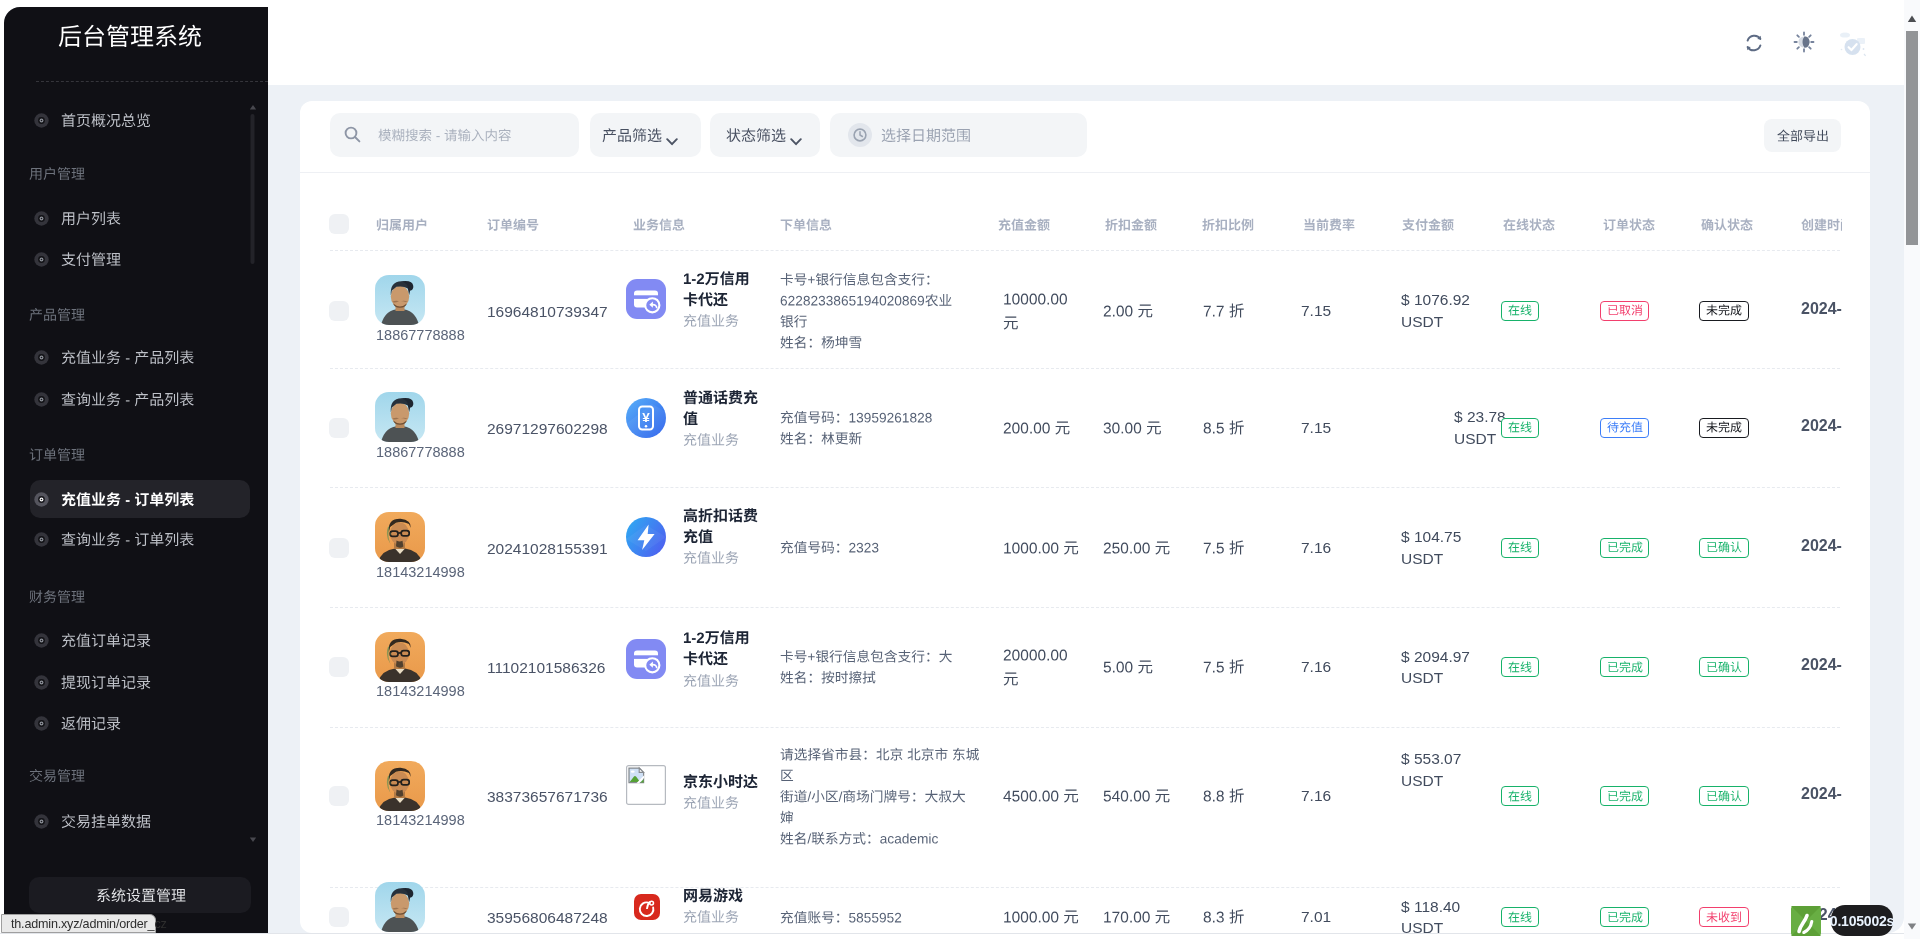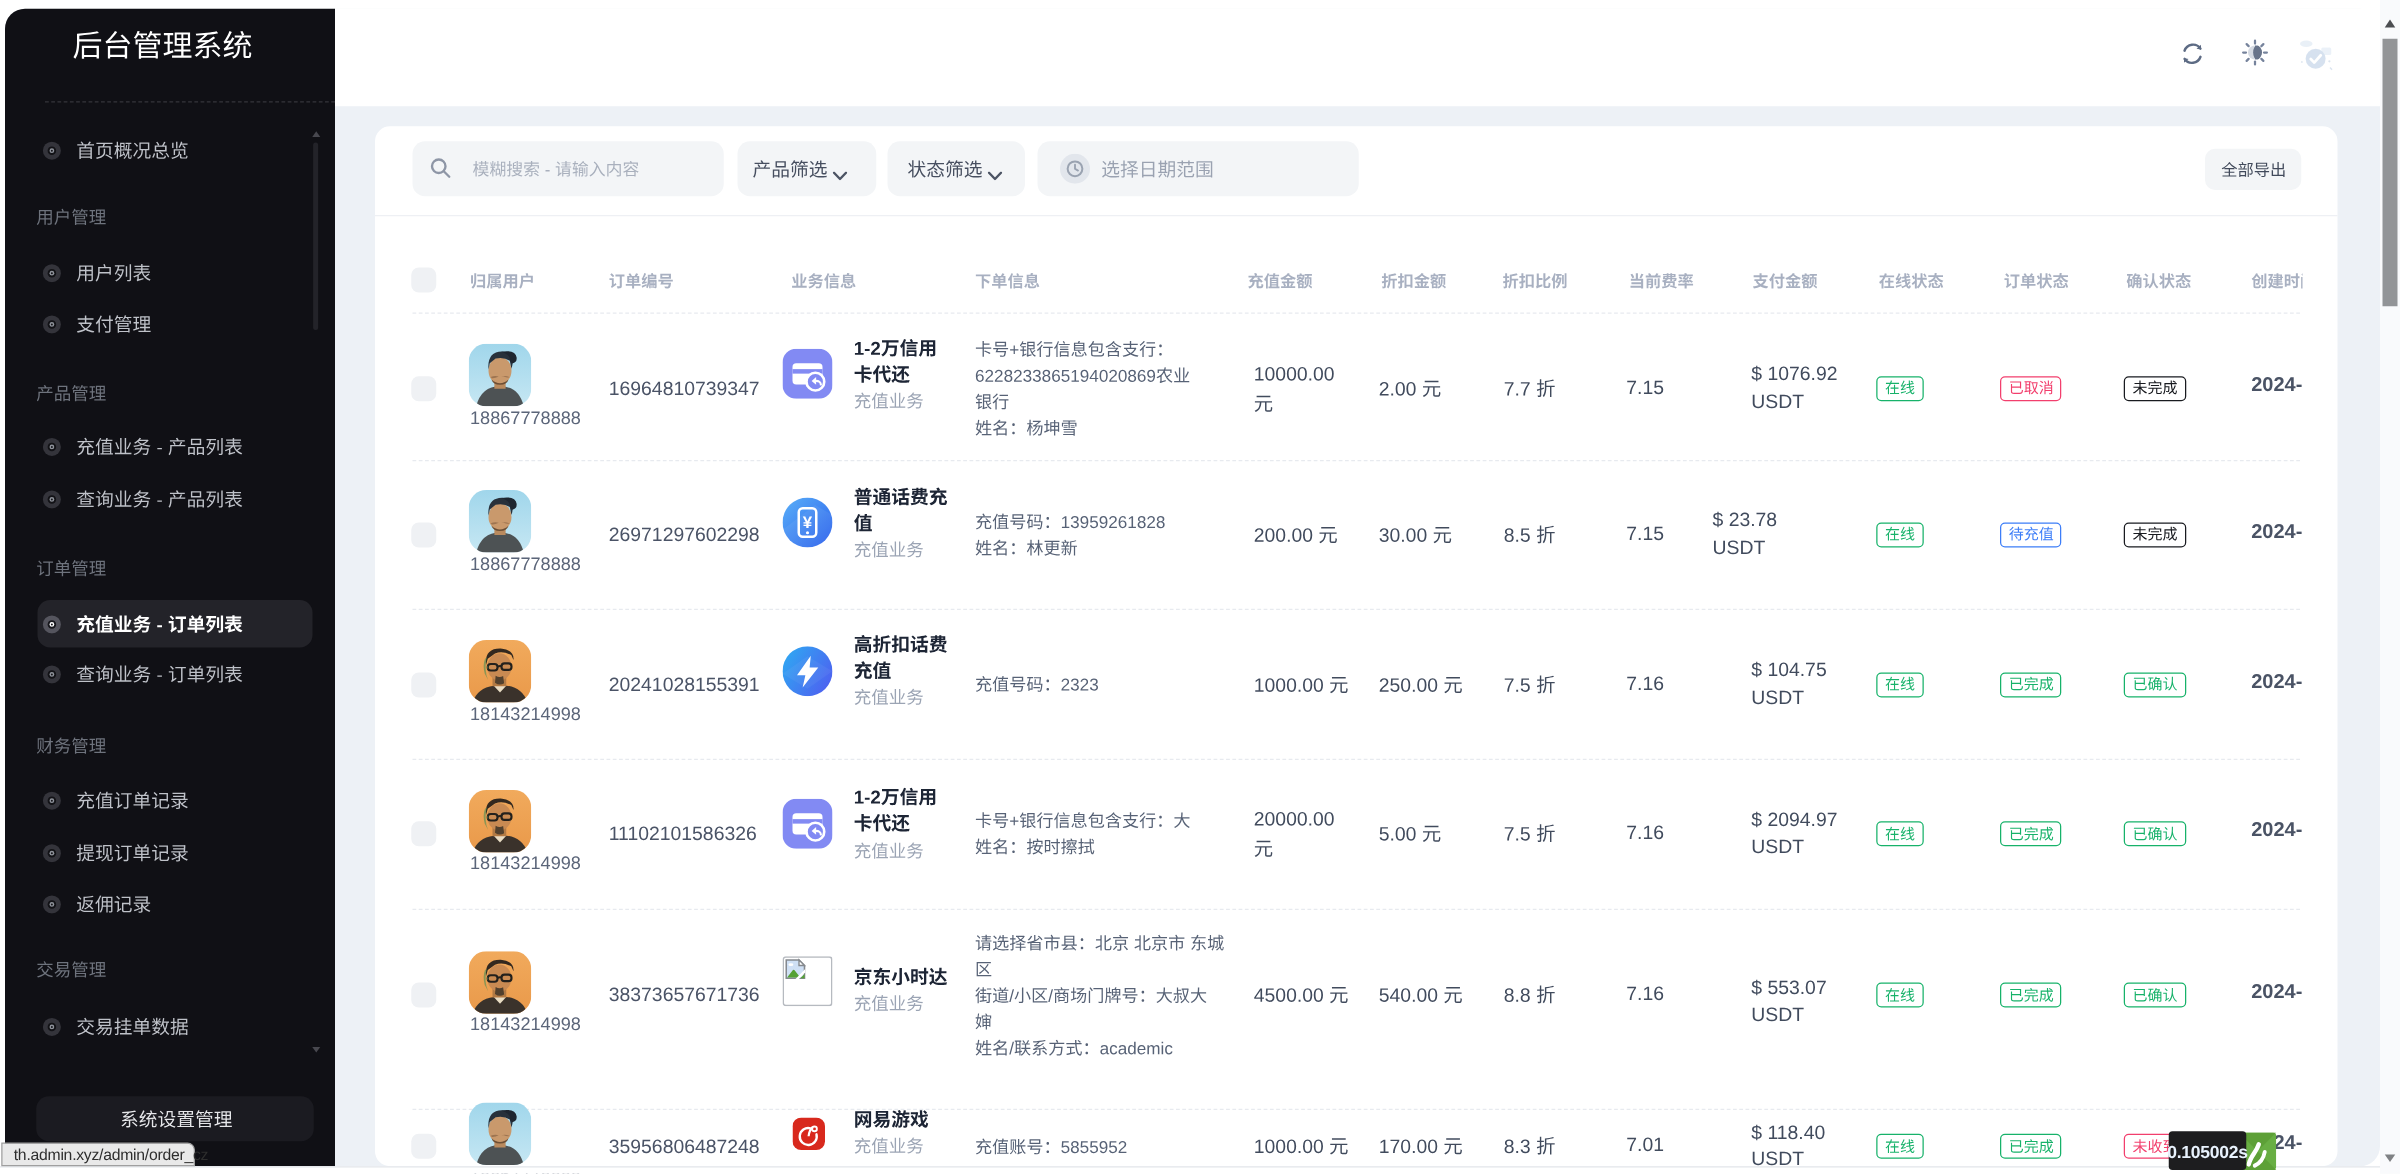--- a/index.html
+++ b/index.html
@@ -18,22 +18,22 @@
 .chk {position:absolute;width:20px;height:20px;border-radius:6px;background:#eff1f4;}
 .dsep {position:absolute;left:330px;width:1510px;border-top:1px dashed #e7eaef;}
 .phone {position:absolute;font-size:14.5px;color:#5b6579;white-space:nowrap;}
 .ordr {position:absolute;font-size:15.5px;color:#4a5366;white-space:nowrap;}
 .num {position:absolute;font-size:15.5px;color:#414b5d;line-height:24px;white-space:nowrap;}
 .bdg {position:absolute;height:20px;border:1px solid;border-radius:4px;background:#fff;}
 .date {position:absolute;font-size:16px;font-weight:700;color:#4a5365;width:41px;overflow:hidden;white-space:nowrap;}
 .tooltip {position:absolute;left:1px;top:914px;width:155px;height:19px;background:#e9e9e9;z-index:60;
   border:1px solid #9f9f9f;border-radius:0 6px 0 0;font-size:12.6px;color:#2e2e2e;
   display:flex;align-items:center;padding-left:9px;white-space:nowrap;letter-spacing:-0.2px;}
-.perflabel {position:absolute;left:1735px;top:905px;width:62px;height:31px;background:#1d1d1f;z-index:60;
-  border-radius:3px;color:#e8f2fd;font-size:14px;font-weight:700;display:flex;align-items:center;
+.perflabel {position:absolute;left:1831px;top:905px;width:62px;height:31px;background:#1d1d1f;z-index:60;
+  border-radius:14px;color:#e8f2fd;font-size:14px;font-weight:700;display:flex;align-items:center;
   justify-content:center;letter-spacing:-0.2px;}
 .sbar {position:absolute;left:1904px;top:0;width:16px;height:939px;background:#f9fafc;z-index:70;}
 .sbthumb {position:absolute;left:1906px;top:31px;width:12px;height:214px;background:#929497;z-index:71;}
 </style></head>
 <body>
 <svg width="0" height="0" style="position:absolute">
     <defs>
       <path id="gr540e" d="M151 750V491C151 336 140 122 32 -30C50 -40 82 -66 95 -82C210 81 227 324 227 491H954V563H227V687C456 702 711 729 885 771L821 832C667 793 388 764 151 750ZM312 348V-81H387V-29H802V-79H881V348ZM387 41V278H802V41Z"></path>
       <path id="gr53f0" d="M179 342V-79H255V-25H741V-77H821V342ZM255 48V270H741V48ZM126 426C165 441 224 443 800 474C825 443 846 414 861 388L925 434C873 518 756 641 658 727L599 687C647 644 699 591 745 540L231 516C320 598 410 701 490 811L415 844C336 720 219 593 183 559C149 526 124 505 101 500C110 480 122 442 126 426Z"></path>
       <path id="gr7ba1" d="M211 438V-81H287V-47H771V-79H845V168H287V237H792V438ZM771 12H287V109H771ZM440 623C451 603 462 580 471 559H101V394H174V500H839V394H915V559H548C539 584 522 614 507 637ZM287 380H719V294H287ZM167 844C142 757 98 672 43 616C62 607 93 590 108 580C137 613 164 656 189 703H258C280 666 302 621 311 592L375 614C367 638 350 672 331 703H484V758H214C224 782 233 806 240 830ZM590 842C572 769 537 699 492 651C510 642 541 626 554 616C575 640 595 669 612 702H683C713 665 742 618 755 589L816 616C805 640 784 672 761 702H940V758H638C648 781 656 805 663 829Z"></path>
@@ -881,21 +881,21 @@
     <use href="#gL0030" fill="#414b5d" transform="translate(30.2,17.4) scale(0.0155,-0.0155)"></use>
     <use href="#gr5143" fill="#414b5d" transform="translate(43.1,17.4) scale(0.0155,-0.0155)"></use>
   </svg>
 <svg style="position:absolute;left:1203px;top:415.8px" width="43.4" height="23.2" viewBox="0 0 43.4 23.2">
     <use href="#gL0038" fill="#414b5d" transform="translate(0.0,17.4) scale(0.0155,-0.0155)"></use>
     <use href="#gL002e" fill="#414b5d" transform="translate(8.6,17.4) scale(0.0155,-0.0155)"></use>
     <use href="#gL0035" fill="#414b5d" transform="translate(12.9,17.4) scale(0.0155,-0.0155)"></use>
     <use href="#gr6298" fill="#414b5d" transform="translate(25.9,17.4) scale(0.0155,-0.0155)"></use>
   </svg>
 <div class="num" style="left:1301px;top:415.5px">7.15</div>
-<div class="num" style="left:1370px;top:406.0px;line-height:21.5px">$ 23.78<br>USDT</div>
+<div class="num" style="left:1454px;top:406.0px;line-height:21.5px">$ 23.78<br>USDT</div>
 <div class="bdg" style="left:1501px;top:417.5px;width:38px;border-color:#17b26a"></div>
 <svg style="position:absolute;left:1508.0px;top:418.4px" width="26.0" height="18.0" viewBox="0 0 26.0 18.0">
     <use href="#gr5728" fill="#17b26a" transform="translate(0.0,13.5) scale(0.0120,-0.0120)"></use>
     <use href="#gr7ebf" fill="#17b26a" transform="translate(12.0,13.5) scale(0.0120,-0.0120)"></use>
   </svg>
 <div class="bdg" style="left:1600px;top:417.5px;width:49px;border-color:#3d7ef8"></div>
 <svg style="position:absolute;left:1606.5px;top:418.4px" width="38.0" height="18.0" viewBox="0 0 38.0 18.0">
     <use href="#gr5f85" fill="#3d7ef8" transform="translate(0.0,13.5) scale(0.0120,-0.0120)"></use>
     <use href="#gr5145" fill="#3d7ef8" transform="translate(12.0,13.5) scale(0.0120,-0.0120)"></use>
     <use href="#gr503c" fill="#3d7ef8" transform="translate(24.0,13.5) scale(0.0120,-0.0120)"></use>
@@ -1281,21 +1281,21 @@
     <use href="#gL0030" fill="#414b5d" transform="translate(38.8,17.4) scale(0.0155,-0.0155)"></use>
     <use href="#gr5143" fill="#414b5d" transform="translate(51.7,17.4) scale(0.0155,-0.0155)"></use>
   </svg>
 <svg style="position:absolute;left:1203px;top:784.3px" width="43.4" height="23.2" viewBox="0 0 43.4 23.2">
     <use href="#gL0038" fill="#414b5d" transform="translate(0.0,17.4) scale(0.0155,-0.0155)"></use>
     <use href="#gL002e" fill="#414b5d" transform="translate(8.6,17.4) scale(0.0155,-0.0155)"></use>
     <use href="#gL0038" fill="#414b5d" transform="translate(12.9,17.4) scale(0.0155,-0.0155)"></use>
     <use href="#gr6298" fill="#414b5d" transform="translate(25.9,17.4) scale(0.0155,-0.0155)"></use>
   </svg>
 <div class="num" style="left:1301px;top:784px">7.16</div>
-<div class="num" style="left:1401px;top:780px;line-height:21.5px">$ 553.07<br>USDT</div>
+<div class="num" style="left:1401px;top:748px;line-height:21.5px">$ 553.07<br>USDT</div>
 <div class="bdg" style="left:1501px;top:786px;width:38px;border-color:#17b26a"></div>
 <svg style="position:absolute;left:1508.0px;top:786.9px" width="26.0" height="18.0" viewBox="0 0 26.0 18.0">
     <use href="#gr5728" fill="#17b26a" transform="translate(0.0,13.5) scale(0.0120,-0.0120)"></use>
     <use href="#gr7ebf" fill="#17b26a" transform="translate(12.0,13.5) scale(0.0120,-0.0120)"></use>
   </svg>
 <div class="bdg" style="left:1600px;top:786px;width:49px;border-color:#17b26a"></div>
 <svg style="position:absolute;left:1606.5px;top:786.9px" width="38.0" height="18.0" viewBox="0 0 38.0 18.0">
     <use href="#gr5df2" fill="#17b26a" transform="translate(0.0,13.5) scale(0.0120,-0.0120)"></use>
     <use href="#gr5b8c" fill="#17b26a" transform="translate(12.0,13.5) scale(0.0120,-0.0120)"></use>
     <use href="#gr6210" fill="#17b26a" transform="translate(24.0,13.5) scale(0.0120,-0.0120)"></use>

